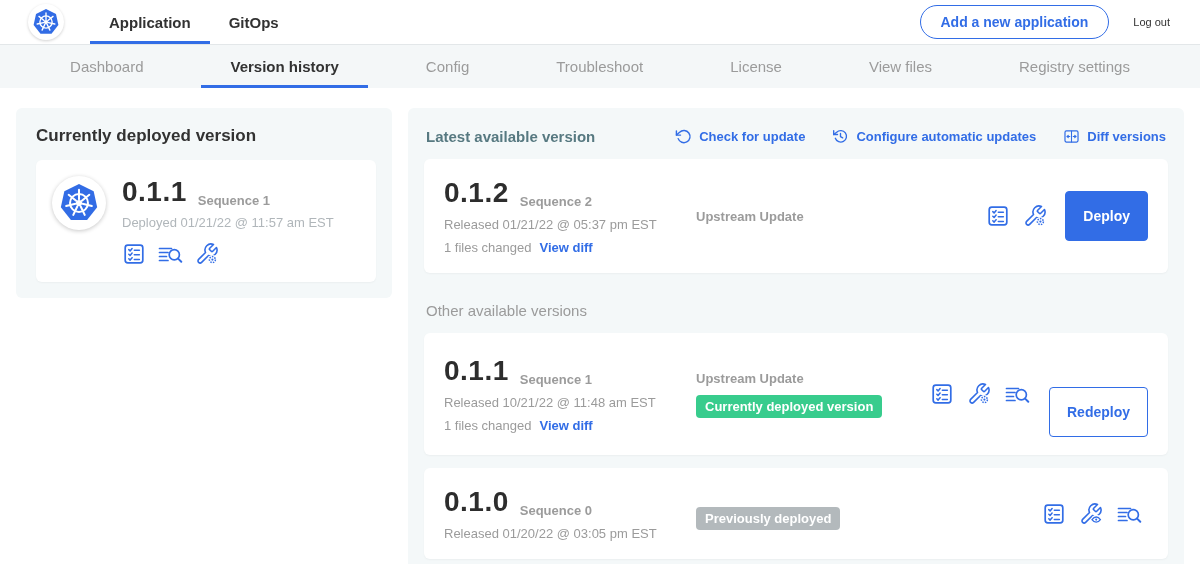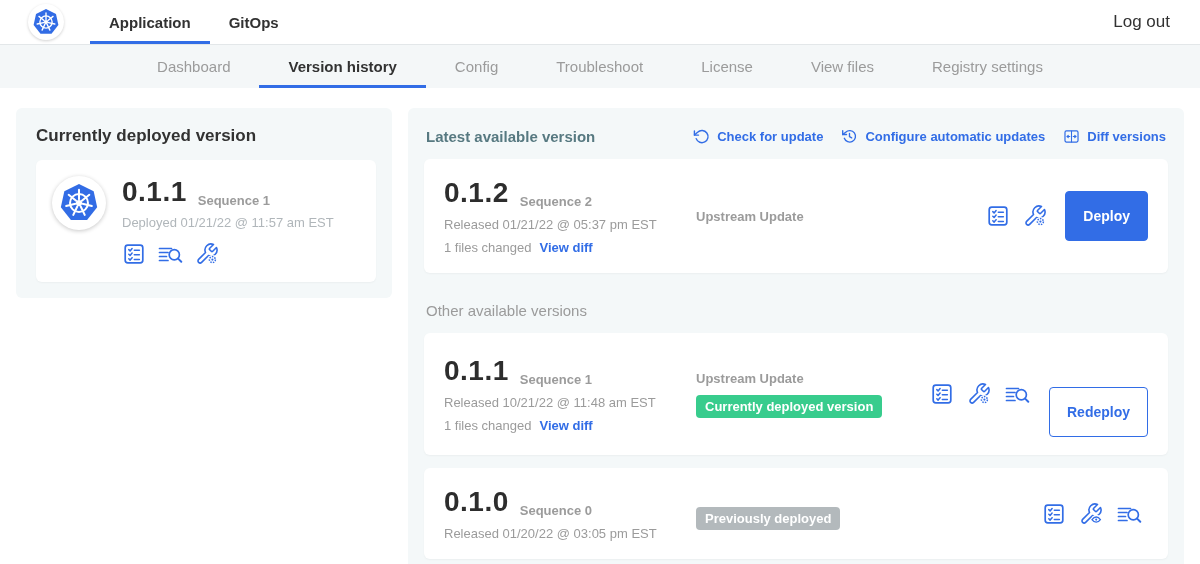--- a/index.html
+++ b/index.html
@@ -15,24 +15,24 @@
     align-self:center; margin-right:26px; }
   .logo-circle svg { width:30px; height:30px; }
   .htabs { display:flex; }
   .htab { display:flex; align-items:center; padding:0 19px; font-size:15px; font-weight:700;
     color:#323232; cursor:pointer; border-bottom:3px solid transparent; padding-top:3px; }
   .htab.active { border-bottom-color:#326DE6; }
   .h-right { display:flex; align-items:center; gap:24px; }
   .pill-btn { border:1px solid #326DE6; background:#fff; color:#326DE6; font-weight:700;
     font-size:14px; padding:8px 20px; border-radius:20px; cursor:pointer;
     font-family:"Liberation Sans", sans-serif; }
-  .logout { font-size:17px; font-weight:500; color:#323232; cursor:pointer; text-decoration:none; }
+  .logout { font-size:11px; font-weight:500; color:#323232; cursor:pointer; text-decoration:none; }
 
   
-  .subnav { height:43px; background:#f4f7f8; display:flex; justify-content:center; }
+  .subnav { height:43px; background:#f4f7f8; display:flex; justify-content:center;gap:29px; }
   .stab { display:flex; align-items:center; padding:0 29px; font-size:15px; font-weight:500;
     color:#9b9b9b; cursor:pointer; border-bottom:3px solid transparent; padding-top:3px; }
   .stab.active { color:#323232; font-weight:700; border-bottom-color:#326DE6; }
 
   
   .main { display:flex; align-items:flex-start; gap:16px; padding:20px 16px; }
   .panel { background:#f4f8f9; border-radius:6px; }
   .left-panel { width:376px; padding:18px 16px 16px 20px; }
   .left-panel h2 { font-size:17px; font-weight:700; color:#323232; }
   .card { background:#fff; border-radius:6px; box-shadow:0 1px 2px rgba(0,0,0,.04); }
@@ -45,21 +45,21 @@
   .seq { font-size:13px; font-weight:600; color:#9b9b9b; }
   .deployed-date { margin-top:7px; font-size:13px; font-weight:500; color:#b0b6ba; }
   .icon-row { margin-top:12px; display:flex; align-items:center; gap:11px; }
   .icn { width:24px; height:24px; color:#326DE6; cursor:pointer; display:block; }
   .icn.wide { width:27px; }
 
   
   .right-panel { flex:1; padding:16px 16px 20px; }
   .panel-head { display:flex; align-items:center; justify-content:space-between; padding:4px 2px 0; }
   .panel-title { font-size:15px; font-weight:700; color:#577981; }
-  .actions { display:flex; align-items:center; gap:18px; }
+  .actions { display:flex; align-items:center; gap:27px; }
   .action-link { display:flex; align-items:center; gap:7px; color:#326DE6; font-size:13px;
     font-weight:700; cursor:pointer; text-decoration:none; }
   .action-link svg { width:17px; height:17px; }
   .ver-card { margin-top:14px; padding:18px 20px; display:grid;
     grid-template-columns:252px 1fr auto; align-items:center; }
   .released { margin-top:8px; font-size:13px; font-weight:500; color:#9b9b9b; }
   .files { margin-top:8px; font-size:13px; color:#9b9b9b; display:flex; gap:8px; }
   .viewdiff { color:#326DE6; font-weight:700; cursor:pointer; text-decoration:none; }
   .src-label { font-size:13px; font-weight:700; color:#9b9b9b; }
   .badge { display:inline-block; margin-top:9px; padding:4px 9px; border-radius:4px;
@@ -165,20 +165,21 @@
       <svg>
           <use href="#sym-k8s"></use>
         </svg>
     </div>
     <nav class="htabs">
       <a class="htab active">Application</a>
       <a class="htab">GitOps</a>
     </nav>
   </div>
   <div class="h-right">
+    <button class="pill-btn">Add a new application</button>
     <a class="logout">Log out</a>
   </div>
 </header>
 
 <nav class="subnav">
   <a class="stab">Dashboard</a>
   <a class="stab active">Version history</a>
   <a class="stab">Config</a>
   <a class="stab">Troubleshoot</a>
   <a class="stab">License</a>

